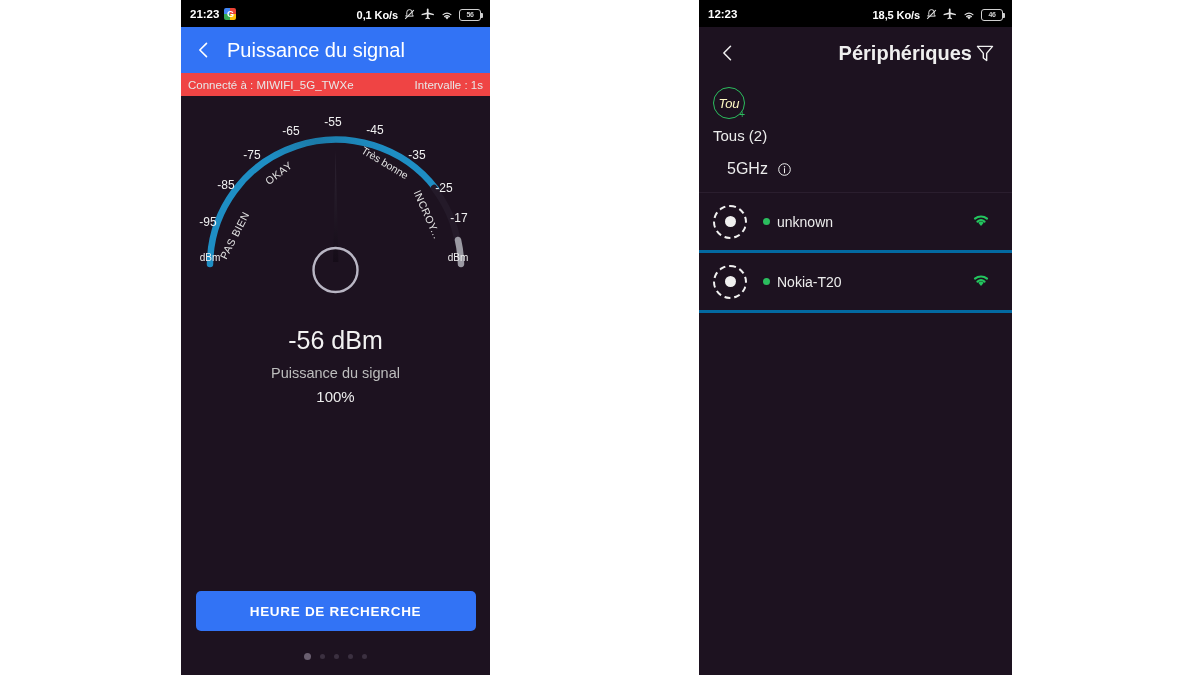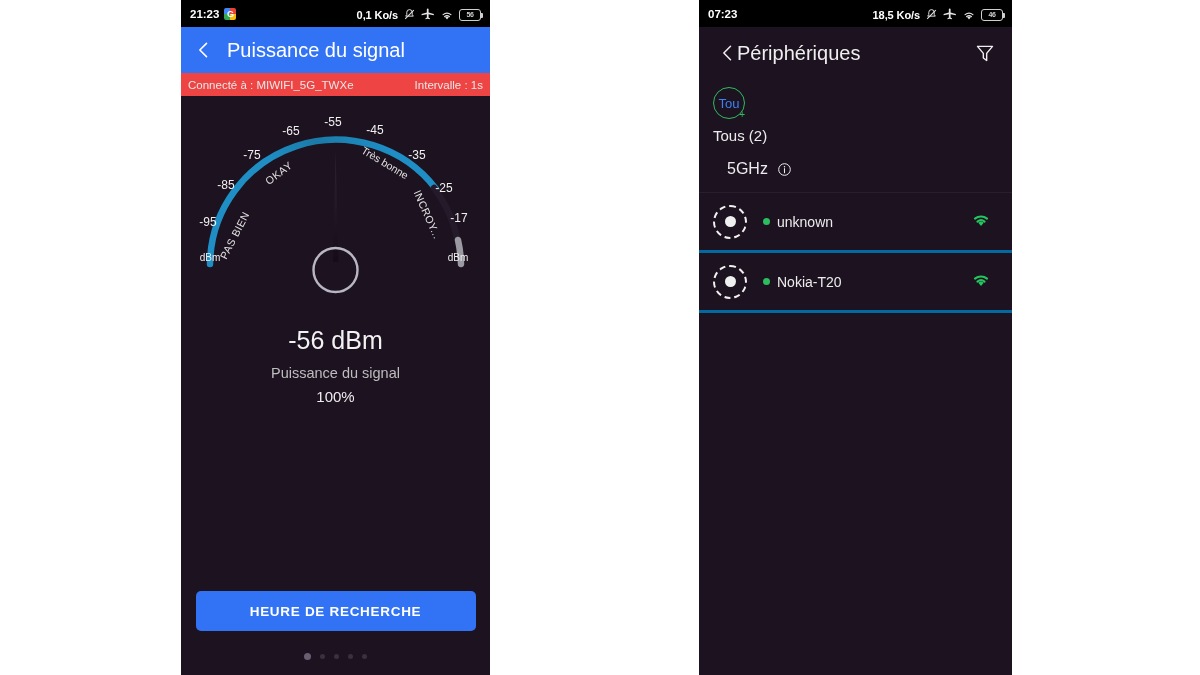--- a/index.html
+++ b/index.html
@@ -123,34 +123,34 @@
   .dot.active { width: 7px; height: 7px; background: #6a5f70; }
 
   
   .appbar-dark {
     height: 52px;
     background: #1d1220;
     display: flex; align-items: center;
     padding: 0 14px;
   }
   .appbar-title-dark {
-    flex: 1; text-align: left;
-    color: #efefef; font-size: 20px; font-weight: normal;
+    flex: 1; text-align: right;
+    color: #efefef; font-size: 20px; font-weight: bold;
     margin-left: -6px;
   }
   .filter-btn { width: 26px; height: 26px; display: flex; align-items: center; justify-content: center; cursor: pointer; }
 
   .tabs-row { padding: 8px 14px 0 14px; }
   .chip {
     width: 32px; height: 32px; border-radius: 50%;
     border: 1.6px solid #2bbd5e;
     display: flex; align-items: center; justify-content: center;
     position: relative;
   }
-  .chip span { color: #3b82f6; font-size: 13px; }
+  .chip span { color: #fef9c3; font-size: 13px; font-style: italic; }
   .chip::after {
     content: "+";
     position: absolute; right: -1px; bottom: -2px;
     color: #2bbd5e; font-size: 10px; line-height: 1;
   }
   .chip-label { color: #ececec; font-size: 15px; margin-top: 8px; }
 
   .band-row {
     display: flex; align-items: center; gap: 9px;
     padding: 16px 14px 14px 28px;
@@ -295,21 +295,21 @@
       <span class="dot"></span>
       <span class="dot"></span>
       <span class="dot"></span>
     </div>
   </div>
 
   <div class="phone" id="phone-right">
 
     <div class="statusbar">
       <div class="sb-left">
-        <span>07:23</span>
+        <span>12:23</span>
       </div>
       <div class="sb-spacer"></div>
       <div class="sb-right">
         <span class="sb-rate">18,5 Ko/s</span>
         <span class="ic">
           <svg width="13" height="13" viewBox="0 0 24 24">
               <path d="M12 3a5 5 0 0 0-5 5v4l-2 3h14l-2-3V8a5 5 0 0 0-5-5z" fill="none" stroke="#e6e6e6" stroke-width="1.8"></path>
               <line x1="4" y1="20" x2="20" y2="4" stroke="#e6e6e6" stroke-width="1.9"></line>
             </svg>
         </span>

